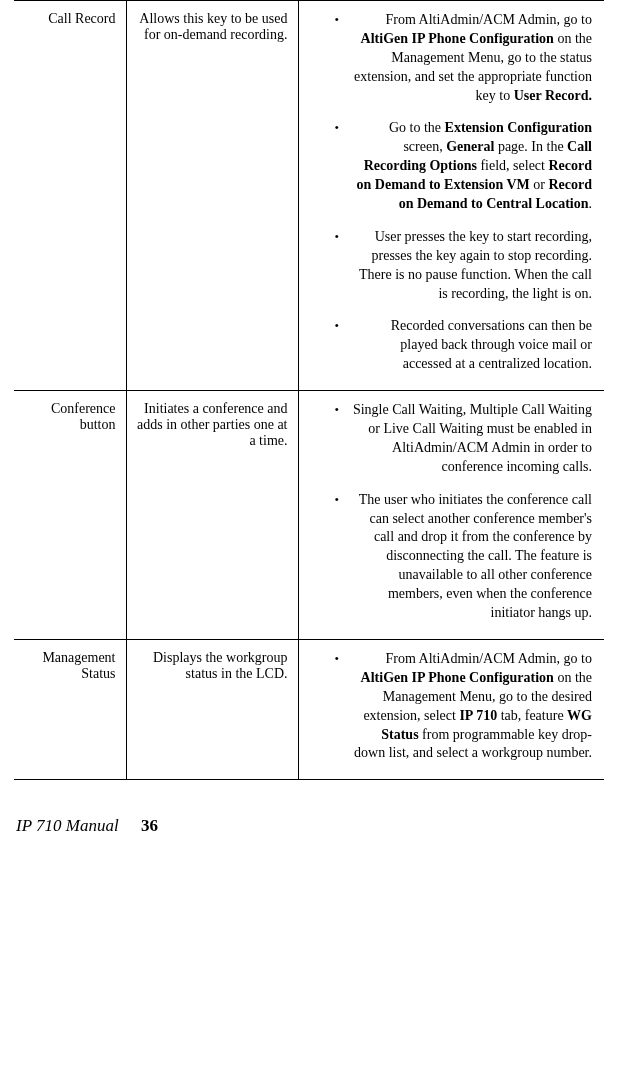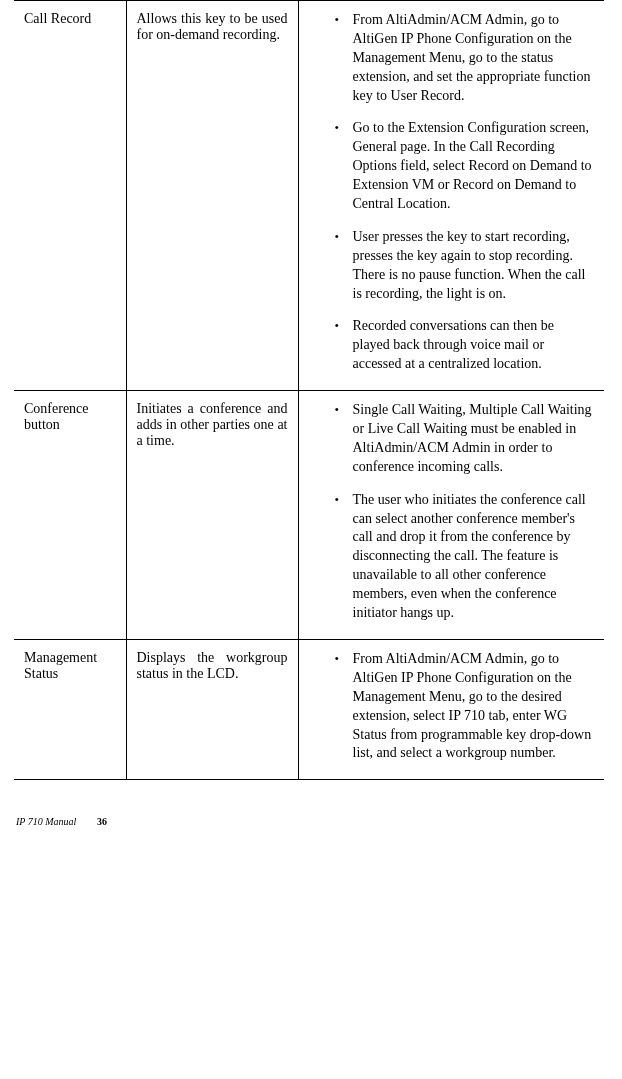--- a/index.html
+++ b/index.html
@@ -19,20 +19,21 @@
       width: 100%;
       border-collapse: collapse;
       border-top: 1px solid #000;
       border-bottom: 1px solid #000;
     }
     table.feature td {
       border-top: 1px solid #000;
       border-right: 1px solid #000;
       vertical-align: top;
       padding: 10px 10px 12px 10px;
+      text-align: right;
     }
     table.feature td:last-child {
       border-right: none;
     }
     td.col1 {
       width: 112px;
       padding-left: 12px;
       padding-right: 8px;
     }
     td.col2 {
@@ -58,26 +59,26 @@
     ul.instr > li:last-child {
       margin-bottom: 4px;
     }
     ul.instr > li::before {
       content: "•";
       position: absolute;
       left: 0;
       top: 0;
       font-size: 13px;
     }
-    .b { font-weight: normal; }
+    .b { font-weight: bold; }
     .footer {
       margin-top: 36px;
       padding-left: 2px;
       font-style: italic;
-      font-size: 10px;
+      font-size: 17px;
     }
     .footer .pg {
       font-style: normal;
       font-weight: bold;
       margin-left: 18px;
     }
   </style>
 </head>
 <body>
 
@@ -105,21 +106,21 @@
               <li><span>Single Call Waiting, Multiple Call Waiting or Live Call Waiting must be enabled in AltiAdmin/ACM Admin in order to conference incoming calls.</span></li>
               <li><span>The user who initiates the conference call can select another conference member's call and drop it from the conference by disconnecting the call. The feature is unavailable to all other conference members, even when the conference initiator hangs up.</span></li>
             </ul>
           </td>
         </tr>
         <tr>
           <td class="col1"><span>Management Status</span></td>
           <td class="col2"><span>Displays the workgroup status in the LCD.</span></td>
           <td class="col3">
             <ul class="instr">
-              <li><span>From AltiAdmin/ACM Admin, go to </span><span class="b">AltiGen IP Phone Configuration</span><span> on the Management Menu, go to the desired extension, select </span><span class="b">IP 710</span><span> tab, enter </span><span class="b">WG Status</span><span> from programmable key drop-down list, and select a workgroup number.</span></li>
+              <li><span>From AltiAdmin/ACM Admin, go to </span><span class="b">AltiGen IP Phone Configuration</span><span> on the Management Menu, go to the desired extension, select </span><span class="b">IP 710</span><span> tab, feature </span><span class="b">WG Status</span><span> from programmable key drop-down list, and select a workgroup number.</span></li>
             </ul>
           </td>
         </tr>
       </tbody>
   </table>
 
   <div class="footer">
     <span>IP 710 Manual</span>
     <span class="pg">36</span>
   </div>

